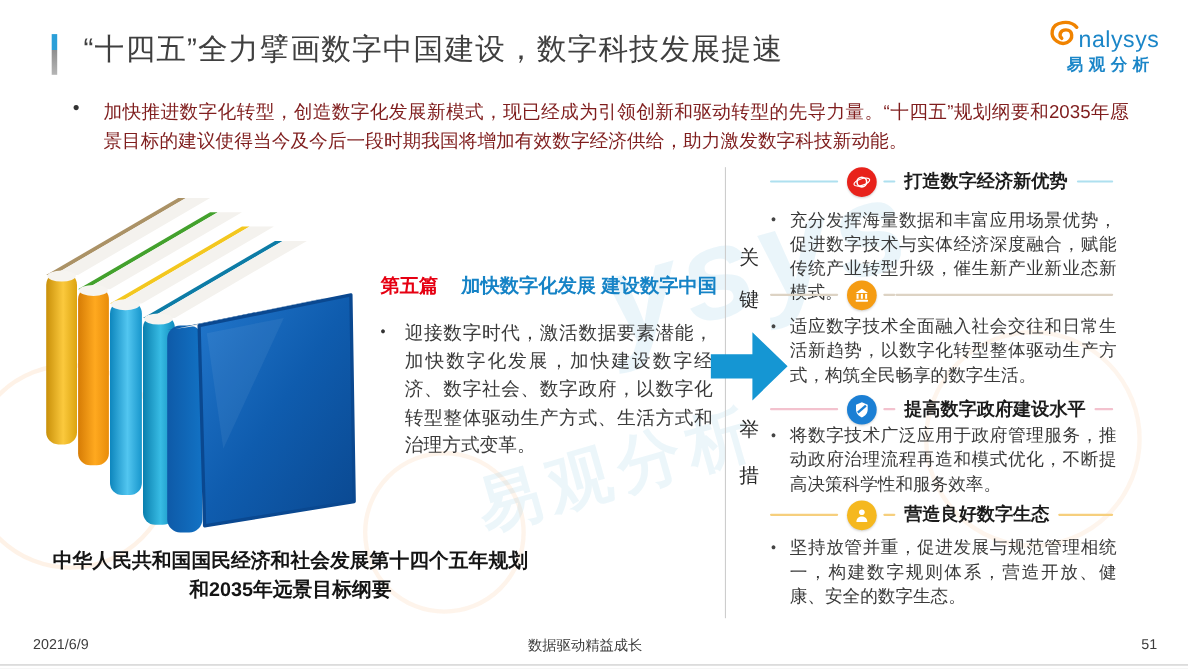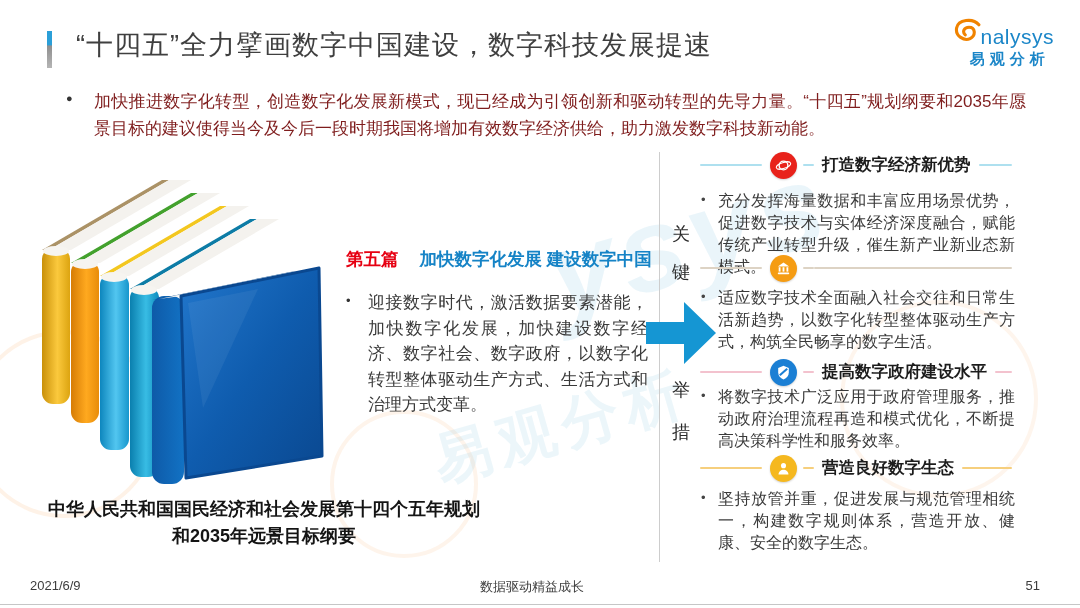--- a/index.html
+++ b/index.html
@@ -46,21 +46,21 @@
   .hl.grow{flex:1;}
   .sec-icon{width:27px;height:27px;border-radius:50%;margin-left:8px;flex:0 0 auto;
     display:flex;align-items:center;justify-content:center;box-shadow:0 1px 2px rgba(0,0,0,.18);}
   .sec-title{margin:16px 8px;font-size:16.5px;font-weight:bold;color:#1c1c1c;white-space:nowrap;}
   .sec-bullet{position:absolute;left:701px;width:314px;display:flex;z-index:2;}
   .bdot{width:17px;font-size:13px;color:#444;padding-top:2px;}
   .btxt{flex:1;font-size:16px;line-height:1.38;color:#3a3a3a;text-align:justify;}
   
   .footer-date{position:absolute;left:30px;top:578px;font-size:13px;color:#3d3d3d;z-index:2;}
   .footer-slogan{position:absolute;left:0;top:578px;width:1064px;text-align:center;font-size:13px;color:#3d3d3d;z-index:2;}
-  .footer-page{position:absolute;right:40px;top:578px;font-size:13px;color:#3d3d3d;z-index:2;}
+  .footer-page{position:absolute;right:28px;top:578px;font-size:13px;color:#3d3d3d;z-index:2;}
   .footer-line{position:absolute;left:0;top:604px;width:1080px;height:1px;background:#c6c6c6;z-index:2;}
 </style>
 </head>
 <body>
 
 <div class="slide">
 
   <div class="wm wm-ring" style="left:-30px;top:330px;width:180px;height:180px;"></div>
   <div class="wm wm-ring" style="left:330px;top:410px;width:140px;height:140px;border-color:rgba(243,146,55,.10);"></div>
   <div class="wm wm-ring" style="left:840px;top:300px;width:190px;height:190px;border-color:rgba(243,146,55,.09);"></div>

